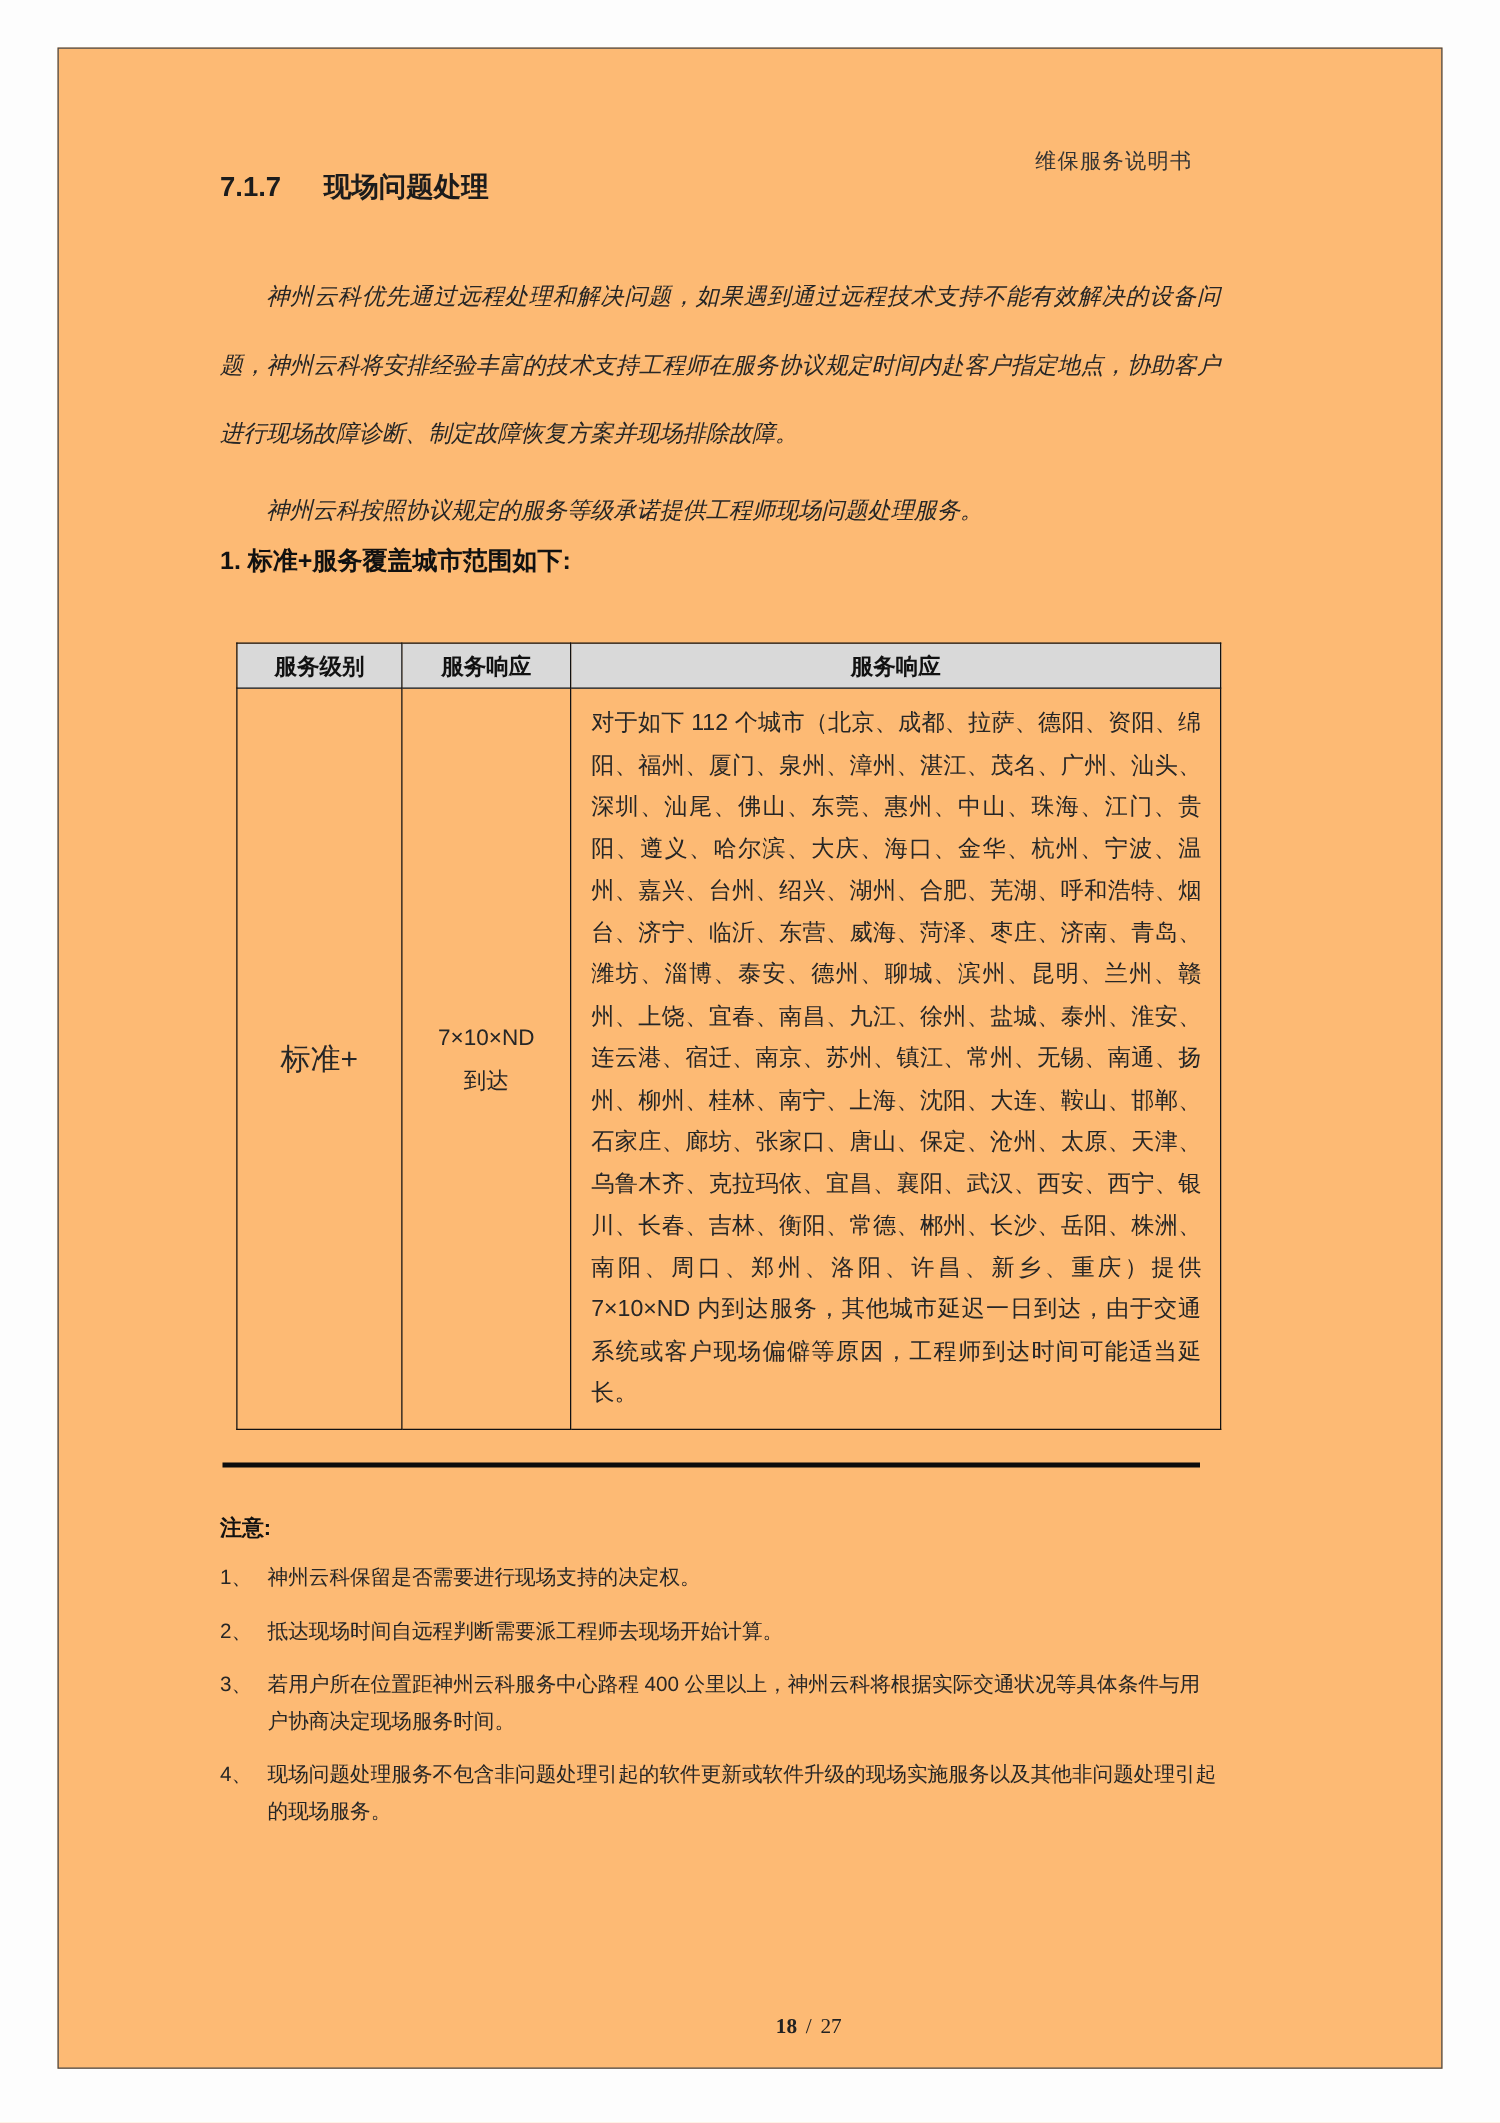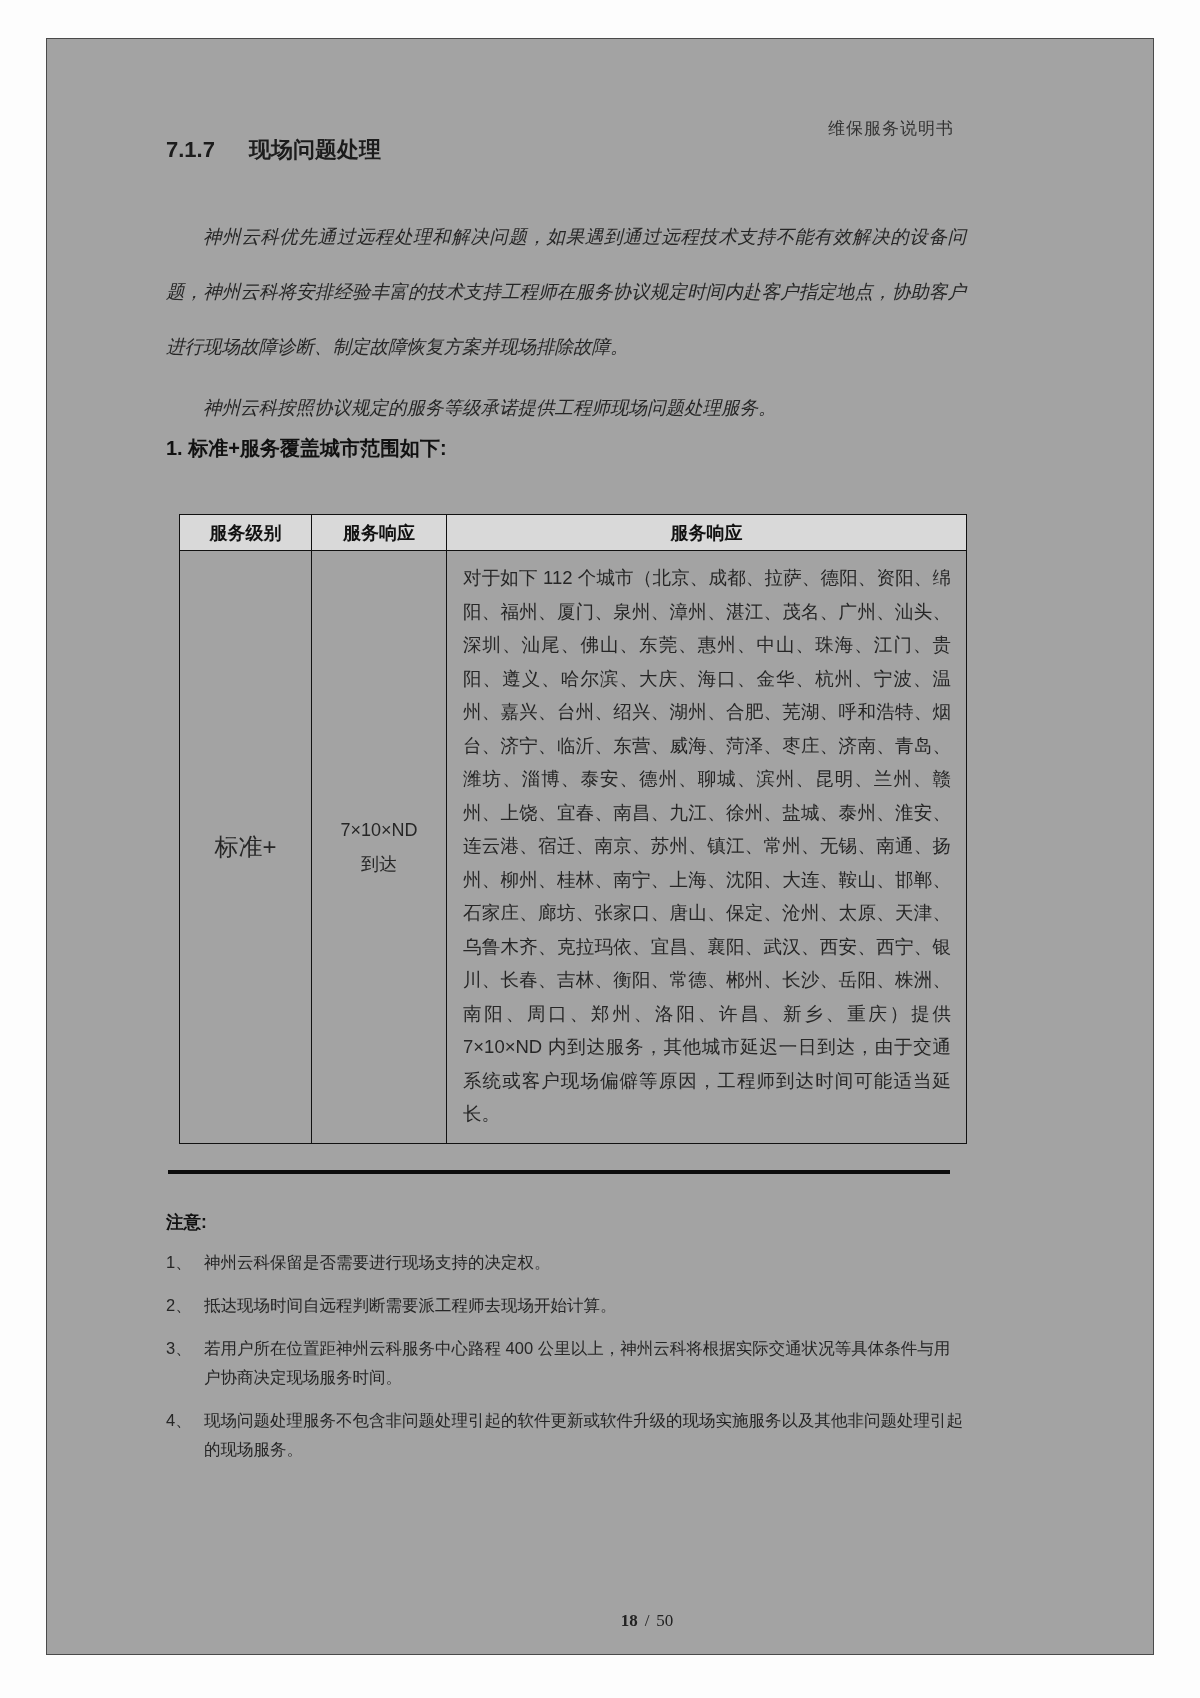--- a/index.html
+++ b/index.html
@@ -5,28 +5,28 @@
   * { margin:0; padding:0; box-sizing:border-box; }
   html,body { background:#ffffff; }
   body {
     width:1200px; height:1698px;
     font-family:"Liberation Sans","DejaVu Sans",sans-serif;
     color:#212121;
   }
   .canvas { position:relative; width:1200px; height:1698px; background:#fdfdfd; overflow:hidden; }
   .page-border {
     position:absolute; left:46px; top:38px; width:1108px; height:1617px;
-    border:1px solid #4a4a4a; background:#a3a3a3;
+    border:1px solid #4a4a4a; background:#fdba74;
   }
   .doc-title {
     position:absolute; top:78px; right:199px;
     font-family:"Liberation Serif","DejaVu Serif",serif;
     font-size:17px; color:#333333; letter-spacing:1px;
   }
-  .content { position:absolute; left:119px; top:96px; width:800px; }
+  .content { position:absolute; left:129px; top:96px; width:800px; }
 
   .section-heading { font-size:22px; font-weight:600; color:#1c1c1c; }
   .section-heading .sec-num { margin-right:34px; }
 
   .body-para {
     margin-top:44px; font-size:18.5px; line-height:55px;
     text-align:justify; text-indent:37px; color:#262626;font-style:italic;
   }
   .body-para.second { margin-top:6px; text-align:left; }
 
@@ -135,17 +135,17 @@
         <li class="note-item">
           <span class="note-num">4、</span>
           <span class="note-text">现场问题处理服务不包含非问题处理引起的软件更新或软件升级的现场实施服务以及其他非问题处理引起的现场服务。</span>
         </li>
       </ol>
 
 
     </div>
 
     <div class="page-footer">
-      <span class="pg-num">18</span><span class="pg-sep">/</span><span class="pg-total">50</span>
+      <span class="pg-num">18</span><span class="pg-sep">/</span><span class="pg-total">27</span>
     </div>
 
   </div>
 </div>
 
 </body></html>

